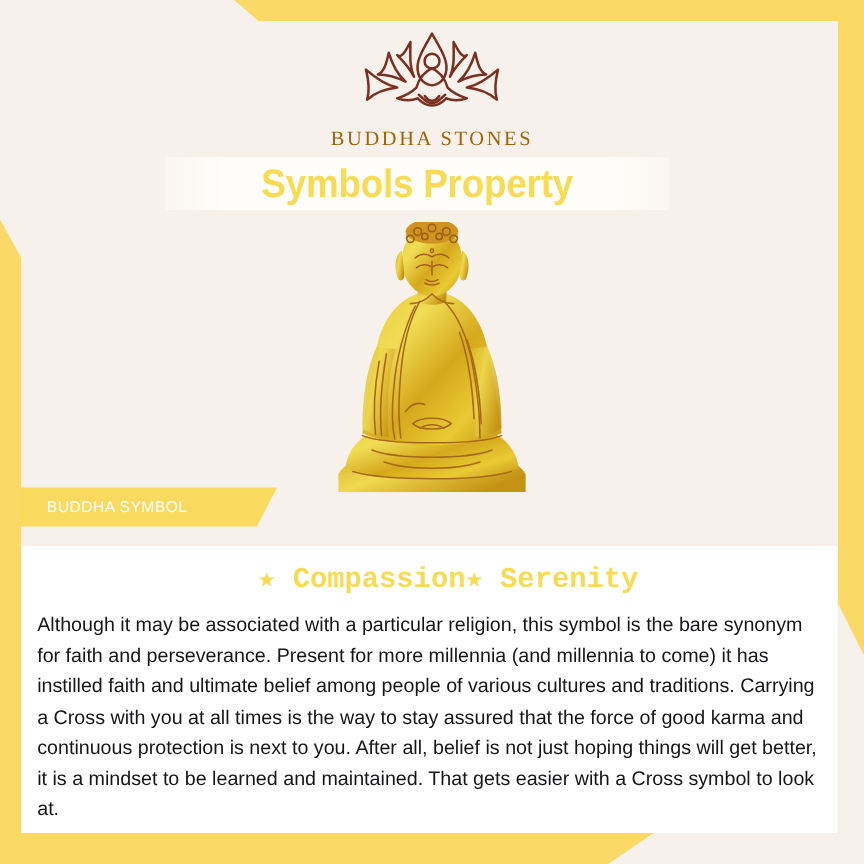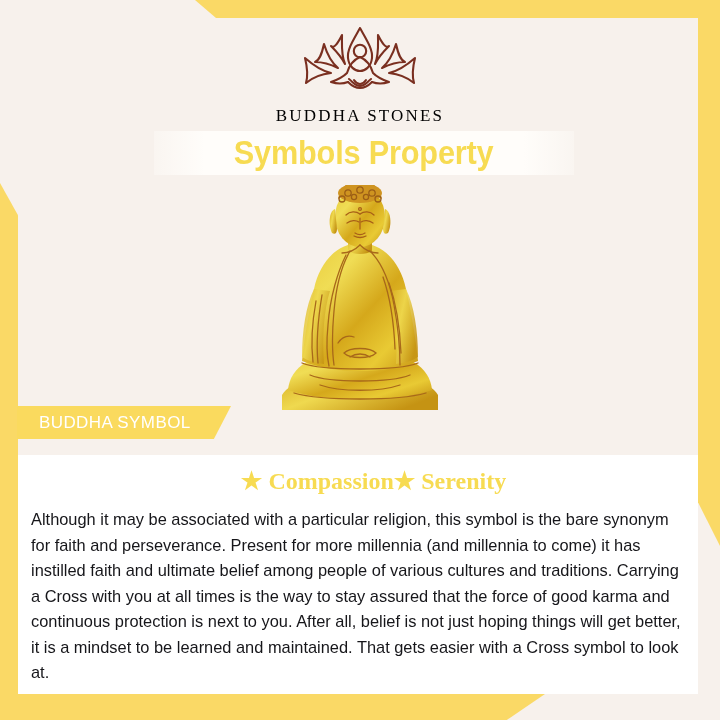--- a/index.html
+++ b/index.html
@@ -43,26 +43,26 @@
   
   .logo-wrap{
     position:absolute;top:22px;left:0;right:0;
     display:flex;flex-direction:column;align-items:center;
   }
   .logo-mark{width:150px;height:78px;display:block;}
   .logo-word{
     margin-top:6px;
     font-family:"Liberation Serif", serif;
     font-size:17px;letter-spacing:2.2px;
-    color:#000000;font-weight:400;
+    color:#a16207;font-weight:400;
   }
 
   
   .title-banner{
-    position:absolute;top:131px;left:154px;width:420px;height:44px;
+    position:absolute;top:131px;left:138px;width:420px;height:44px;
     background:linear-gradient(90deg,rgba(255,253,250,.35) 0%,#fffdfa 12%,#fffdfa 88%,rgba(255,253,250,.35) 100%);
     display:flex;align-items:center;justify-content:center;
   }
   .title-text{
     font-family:"Liberation Sans Narrow","Liberation Sans",sans-serif;
     font-weight:bold;font-size:33px;color:#f7db52;
     letter-spacing:-.2px;transform:scaleX(.93);transform-origin:center;
     white-space:nowrap;
   }
 
@@ -74,33 +74,33 @@
   .buddha{display:block;width:220px;height:225px;}
 
   
   .ribbon{
     position:absolute;left:17px;top:406px;width:214px;height:33px;
     background:#fada5e;
     clip-path:polygon(0 0,100% 0,92% 100%,0 100%);
     display:flex;align-items:center;
   }
   .ribbon-label{
-    color:#ffffff;font-size:17px;letter-spacing:.4px;
+    color:#ffffff;font-size:13px;letter-spacing:.4px;
     padding-left:22px;white-space:nowrap;font-weight:400;
   }
 
   
   .text-panel{
     position:absolute;left:18px;right:22px;top:455px;bottom:26px;
     background:#ffffff;
   }
   .subhead{
     margin:0;padding-top:12px;
     text-align:center;color:#f7db52;
-    font-family:Liberation Serif, serif;
+    font-family:Liberation Mono, monospace;
     font-weight:bold;font-size:24px;white-space:nowrap;padding-left:31px;
   }
   .body-copy{
     margin:0;padding:12px 16px 0 13px;
     color:#16161a;
     font-family:"Liberation Sans Narrow","Liberation Sans",sans-serif;
     font-weight:normal;font-size:16.4px;line-height:25.5px;
     text-align:left;
   }
 </style>

